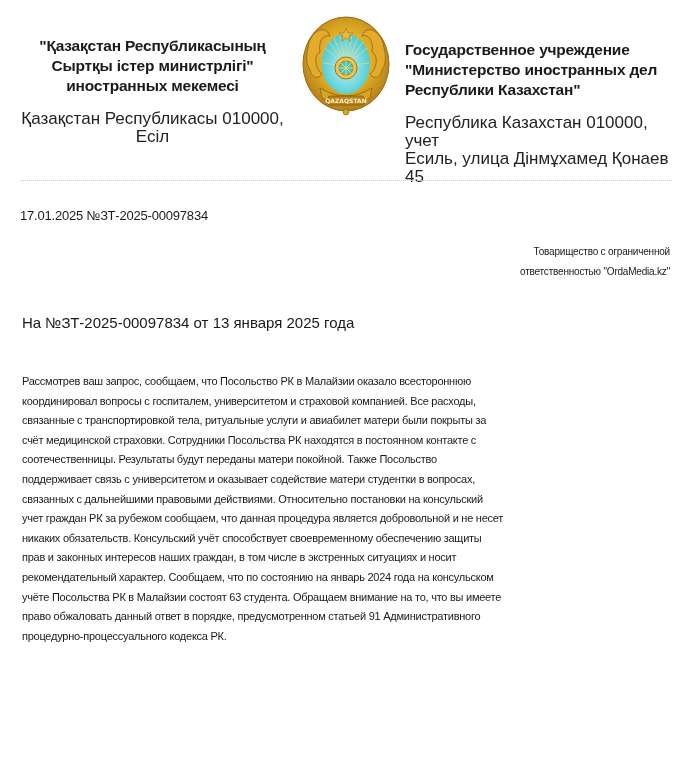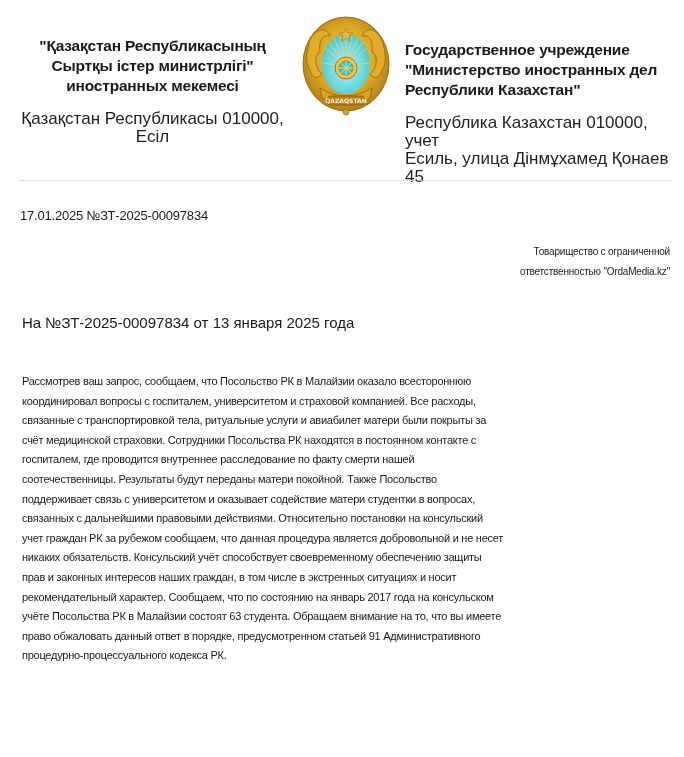--- a/index.html
+++ b/index.html
@@ -181,24 +181,23 @@
   <div>ответственностью "OrdaMedia.kz"</div>
 </div>
 
 <div class="in-reply">На №ЗТ-2025-00097834 от 13 января 2025 года</div>
 
 <div class="body-text">
   <div>Рассмотрев ваш запрос, сообщаем, что Посольство РК в Малайзии оказало всестороннюю</div>
   <div>координировал вопросы с госпиталем, университетом и страховой компанией. Все расходы,</div>
   <div>связанные с транспортировкой тела, ритуальные услуги и авиабилет матери были покрыты за</div>
   <div>счёт медицинской страховки. Сотрудники Посольства РК находятся в постоянном контакте с</div>
-  <div>госпиталем, где проводится внутреннее расследование по факту смерти нашей</div>
   <div>соотечественницы. Результаты будут переданы матери покойной. Также Посольство</div>
   <div>поддерживает связь с университетом и оказывает содействие матери студентки в вопросах,</div>
   <div>связанных с дальнейшими правовыми действиями. Относительно постановки на консульский</div>
   <div>учет граждан РК за рубежом сообщаем, что данная процедура является добровольной и не несет</div>
   <div>никаких обязательств. Консульский учёт способствует своевременному обеспечению защиты</div>
   <div>прав и законных интересов наших граждан, в том числе в экстренных ситуациях и носит</div>
-  <div>рекомендательный характер. Сообщаем, что по состоянию на январь 2017 года на консульском</div>
+  <div>рекомендательный характер. Сообщаем, что по состоянию на январь 2024 года на консульском</div>
   <div>учёте Посольства РК в Малайзии состоят 63 студента. Обращаем внимание на то, что вы имеете</div>
   <div>право обжаловать данный ответ в порядке, предусмотренном статьей 91 Административного</div>
   <div>процедурно-процессуального кодекса РК.</div>
 </div>
 
 </body></html>

